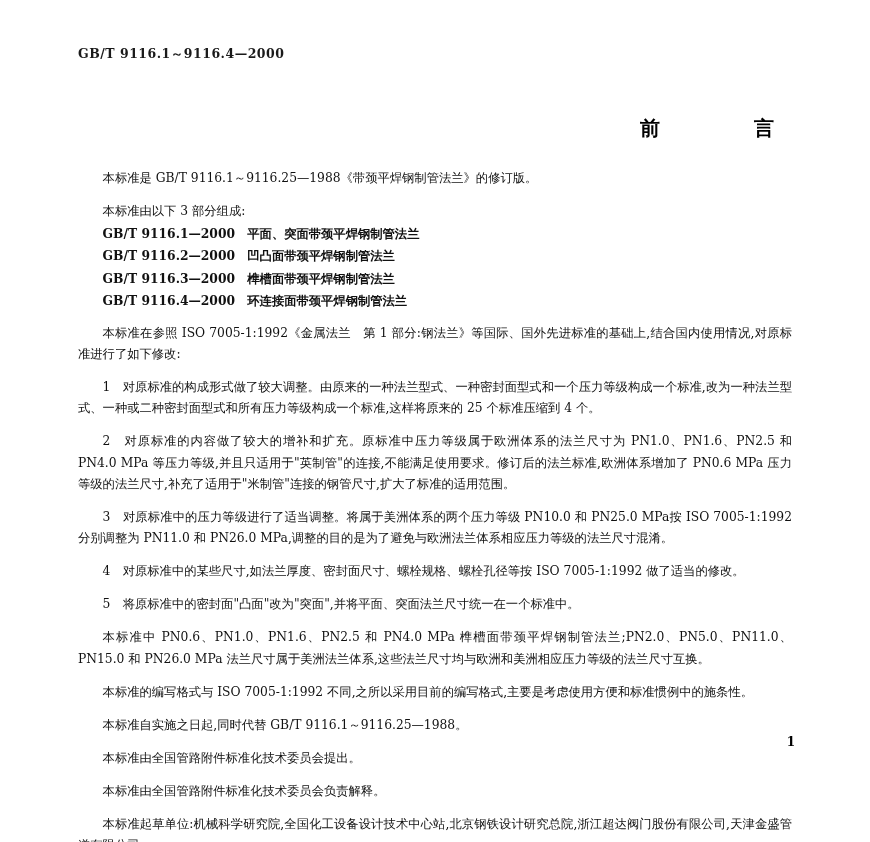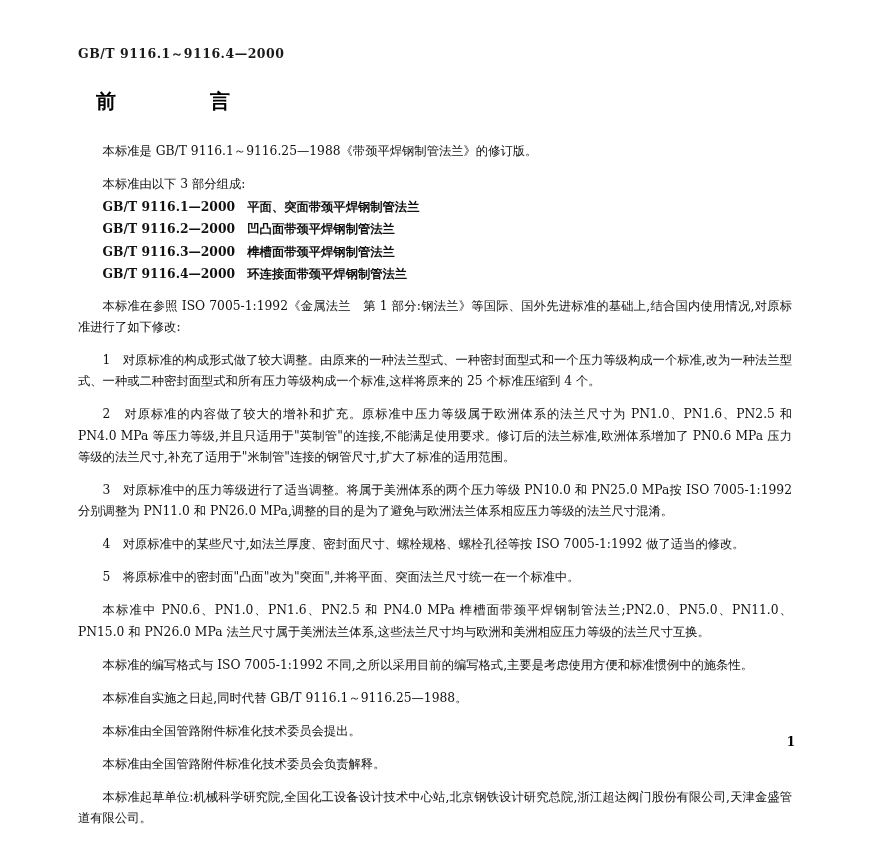--- a/index.html
+++ b/index.html
@@ -30,25 +30,25 @@
     width: 714px;
   }
   .std-code {
     font-family: "DejaVu Serif", "Liberation Serif", serif;
     font-size: 12.5px;
     font-weight: bold;
     letter-spacing: 0.5px;
     color: #1a1a1a;
   }
   .title {
-    text-align: left;
+    text-align: right;
     font-size: 20px;
     font-weight: bold;
     letter-spacing: 18px;
-    margin-top: 25px;
+    margin-top: 52px;
     margin-bottom: 26px;
     color: #000;
     padding-left: 18px;
   }
   .body-text {
     font-size: 12.3px;
     line-height: 1.72;
     color: #111;
     text-align: justify;
   }

